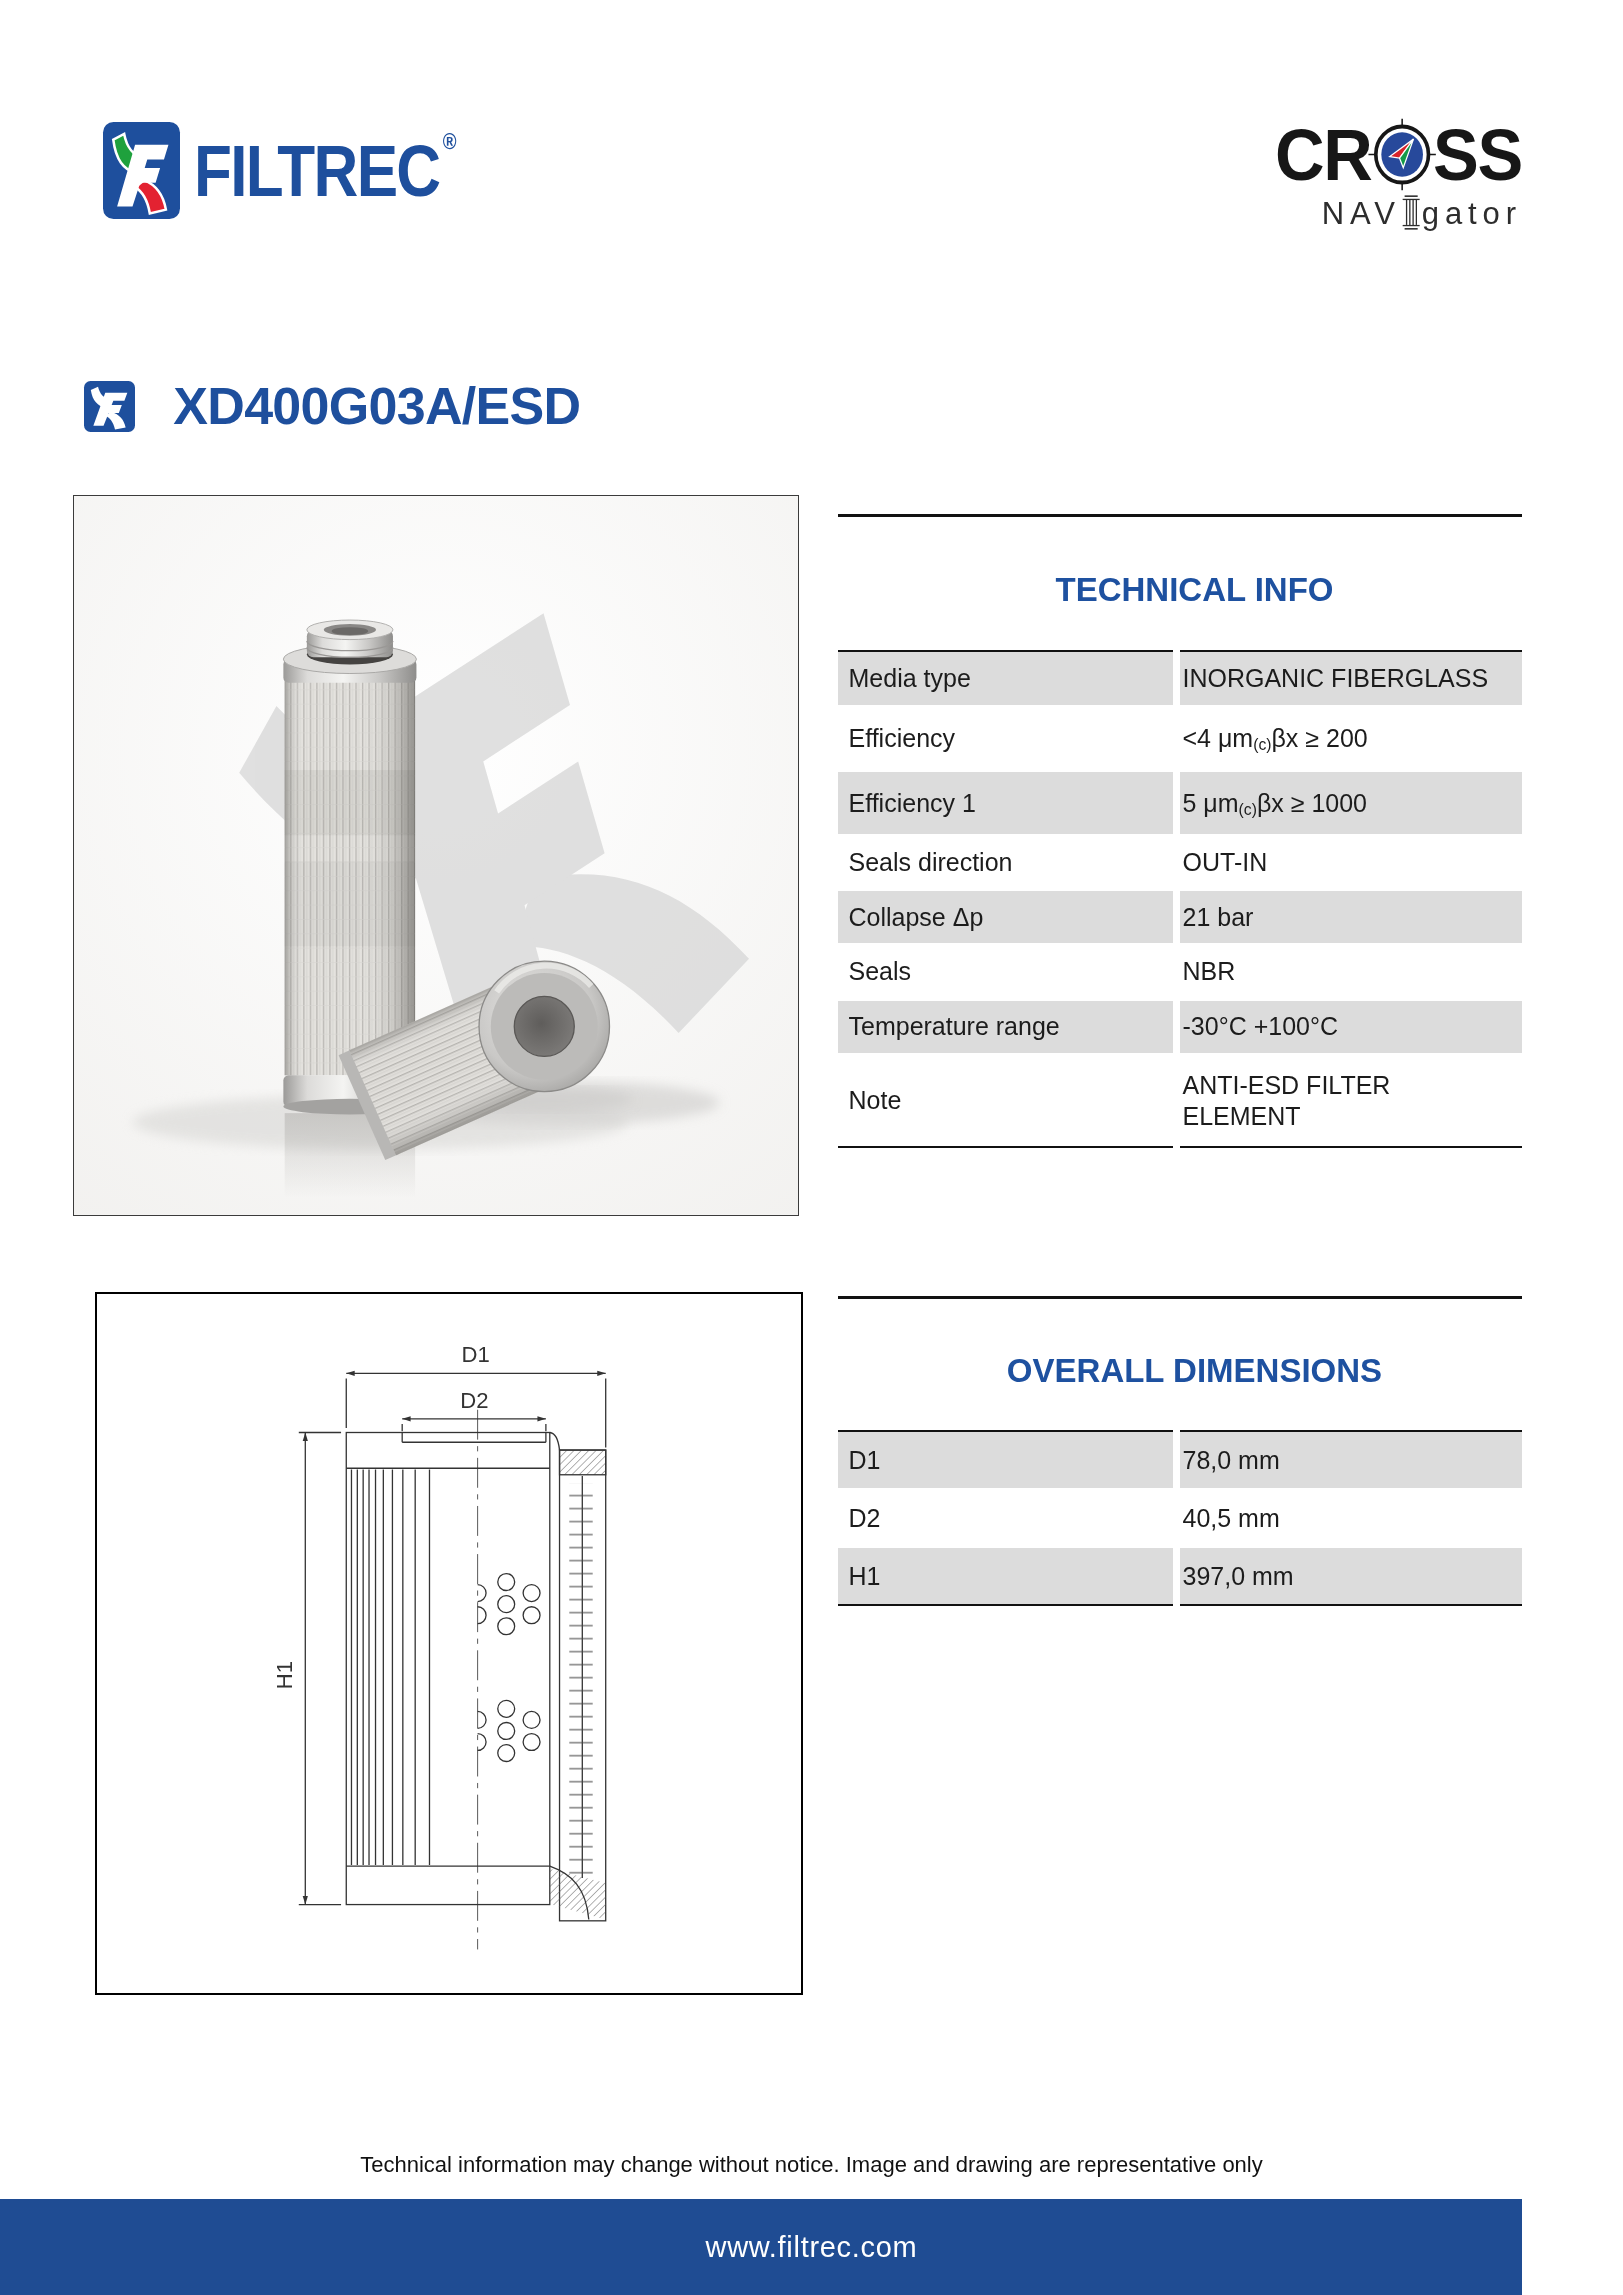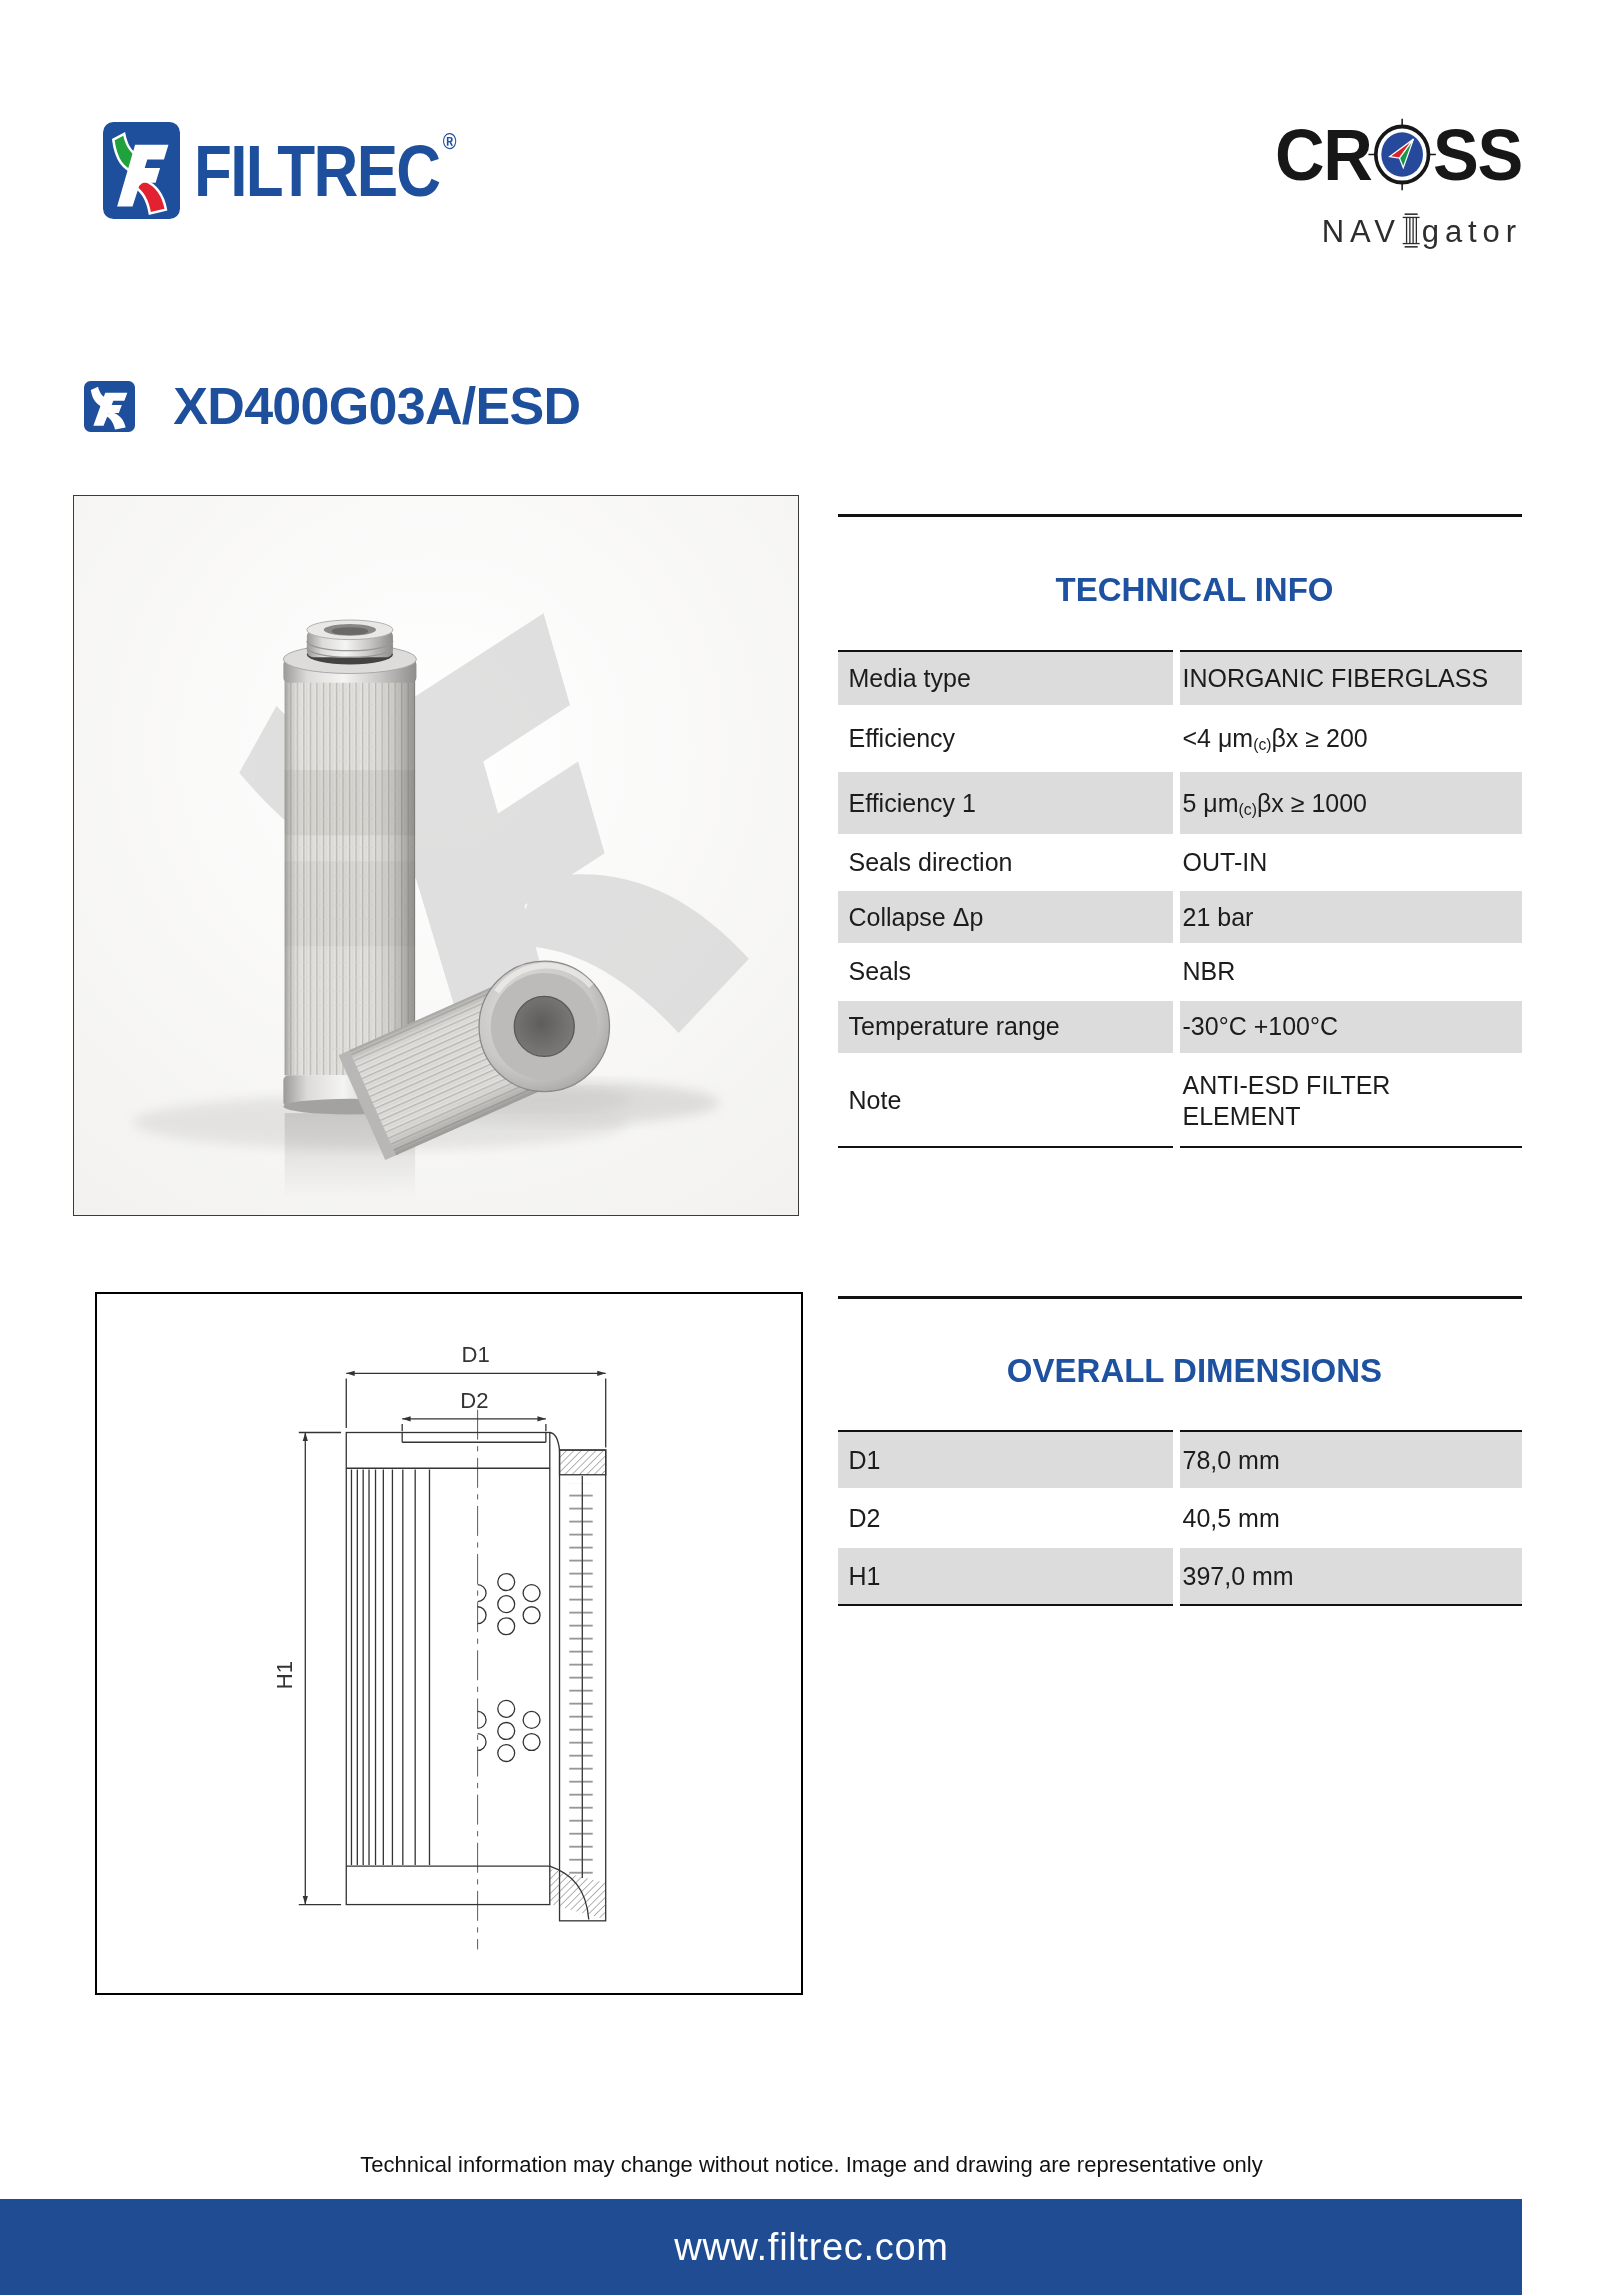--- a/index.html
+++ b/index.html
@@ -13,21 +13,21 @@
   .brand-icon{width:77px;height:97px;border-radius:10.5px;background:#1e4f9d;flex:0 0 auto;}
   .brand-word{margin-left:14.4px;font-size:73px;font-weight:bold;color:#1e4f9d;
     letter-spacing:-2px;transform:scaleX(.85);transform-origin:left center;
     display:flex;align-items:flex-start;line-height:97px;}
   .brand-reg{font-size:22px;line-height:22px;margin-top:9.2px;margin-left:3.9px;font-weight:bold;}
   .cross{position:absolute;left:1247px;top:116px;width:275px;}
   .cross-line1{display:flex;align-items:center;justify-content:flex-end;
     font-size:73px;font-weight:bold;color:#171717;letter-spacing:-1.3px;height:77px;
     transform:scaleX(.94);transform-origin:right center;}
   .cross-line1 svg{margin:0 -3.9px;}
-  .cross-line2{margin-top:19px;display:flex;justify-content:flex-end;align-items:center;
+  .cross-line2{margin-top:1px;display:flex;justify-content:flex-end;align-items:center;
     font-size:31px;color:#2d2d2d;letter-spacing:5.9px;font-weight:normal;}
   .cross-line2 svg{margin:0 1.3px 3.9px 1.3px;}
   
   .title{position:absolute;left:84px;top:376px;display:flex;align-items:center;gap:20px;}
   .title-icon{width:51px;height:51px;border-radius:6.5px;background:#1e4f9d;flex:0 0 auto;}
   .title-text{margin-left:18.3px;font-size:52px;font-weight:bold;color:#1e4f9d;letter-spacing:-0.7px;}
   
   .photo-box{position:absolute;left:73px;top:495px;width:726px;height:721px;
     border:1.3px solid #3b3b3b;background:#fff;}
   .drawing-box{position:absolute;left:95px;top:1292px;width:708px;height:703px;
@@ -46,21 +46,21 @@
   .white{background:#ffffff;}
   .h80{height:52px;} .h84{height:55px;} .h88{height:58px;} .h94{height:62px;} .h142{height:93px;}
   .bt{border-top:2.6px solid #111;}
   .bb{border-bottom:2.6px solid #111;}
   .t-value sub{font-size:15.7px;line-height:0;position:relative;top:6.5px;}
   
   .foot-note{position:absolute;left:0;top:2152px;width:1623px;text-align:center;
     font-size:22px;color:#111;}
   .foot-bar{position:absolute;left:0;top:2199px;width:1623px;height:97px;background:#1f4c93;
     display:flex;align-items:center;justify-content:center;}
-  .foot-site{color:#ffffff;font-size:38px;letter-spacing:0.7px;}
+  .foot-site{color:#ffffff;font-size:29px;letter-spacing:0.7px;}
 </style>
 </head>
 <body>
 
 <div class="page">
 
   <div class="brand">
     <div class="brand-icon">
       <svg viewBox="0 0 120 148" width="77" height="97">
         <path d="M16,26 C20,58 32,72 52,79 L64,56 C46,50 37,38 33,17 Z" fill="#1fa13d" stroke="#ffffff" stroke-width="4"></path>

